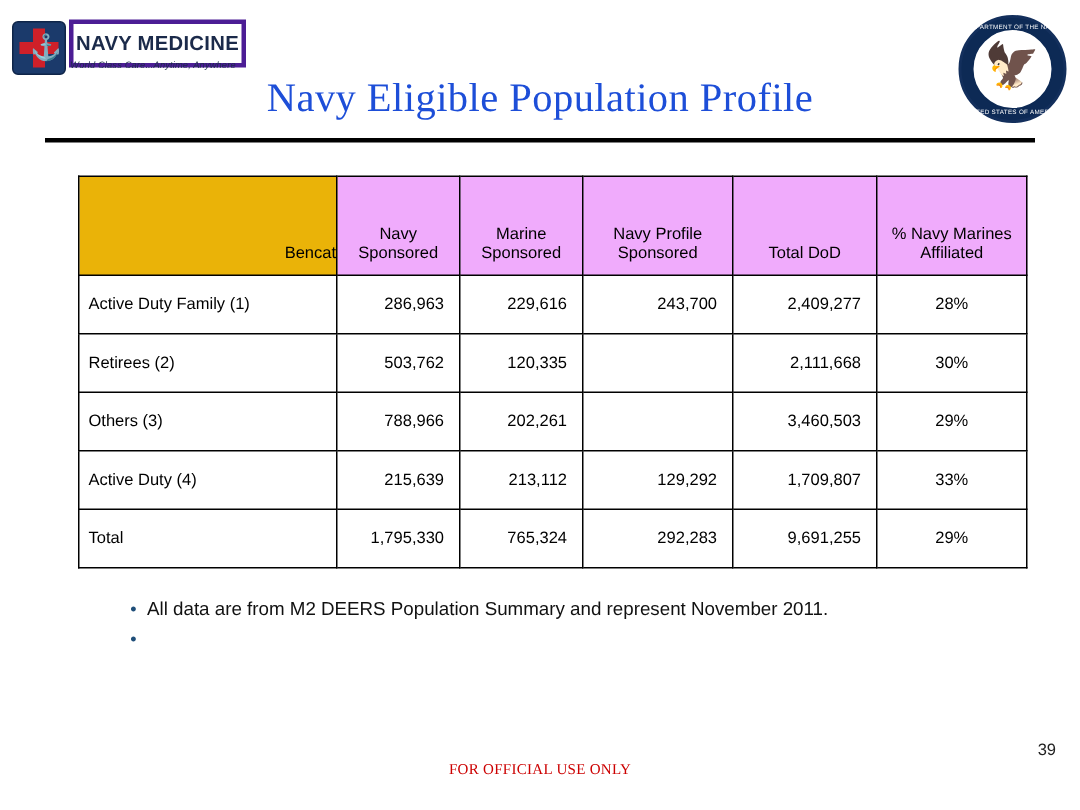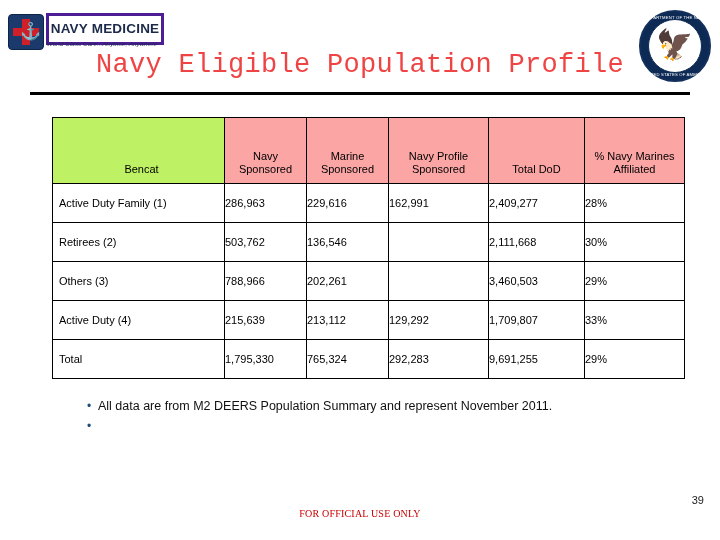--- a/index.html
+++ b/index.html
@@ -131,23 +131,23 @@
     line-height: 34px;
     color: #0d2a55;
   }
 
   .title {
     position: absolute;
     left: 0;
     top: 50px;
     width: 720px;
     text-align: center;
-    font-family: Liberation Mono, monospace;
+    font-family: Liberation Serif, serif;
     font-size: 27px;
-    color: #ef4444;
+    color: #1d4ed8;
     letter-spacing: 0.3px;
   }
   .title-rule {
     position: absolute;
     left: 30px;
     top: 92px;
     width: 660px;
     height: 3px;
     background: #000000;
   }
@@ -171,39 +171,41 @@
     border: 1px solid #000000;
     padding: 0;
   }
   table.data thead th {
     height: 58px;
     vertical-align: bottom;
     text-align: center;
     font-weight: normal;
     padding-bottom: 7px;
     line-height: 13px;
-    background: #fca5a5;
+    background: #f0abfc;
   }
   table.data thead th.first {
-    background: #bef264;
-    text-align: center;
+    background: #eab308;
+    text-align: right;
     padding-left: 6px;
     vertical-align: bottom;
   }
   table.data tbody td {
     height: 38px;
     vertical-align: middle;
+    text-align: right;
     padding-right: 10px;
   }
   table.data tbody td.label {
     text-align: left;
     padding-left: 6px;
     padding-right: 0;
   }
   table.data tbody td.pct {
+    text-align: center;
     padding-right: 0;
     margin-left: 46px;
   }
   col.c-bencat { width: 172px; }
   col.c-navy   { width: 82px; }
   col.c-mar    { width: 82px; }
   col.c-afl    { width: 100px; }
   col.c-dod    { width: 96px; }
   col.c-pct    { width: 100px; }
 
@@ -310,28 +312,28 @@
           <span>% Navy Marines</span><br>
           <span>Affiliated</span>
         </th>
       </tr>
     </thead>
     <tbody>
       <tr>
         <td class="label">Active Duty Family (1)</td>
         <td>286,963</td>
         <td>229,616</td>
-        <td>162,991</td>
+        <td>243,700</td>
         <td>2,409,277</td>
         <td class="pct">28%</td>
       </tr>
       <tr>
         <td class="label">Retirees (2)</td>
         <td>503,762</td>
-        <td>136,546</td>
+        <td>120,335</td>
         <td></td>
         <td>2,111,668</td>
         <td class="pct">30%</td>
       </tr>
       <tr>
         <td class="label">Others (3)</td>
         <td>788,966</td>
         <td>202,261</td>
         <td></td>
         <td>3,460,503</td>

